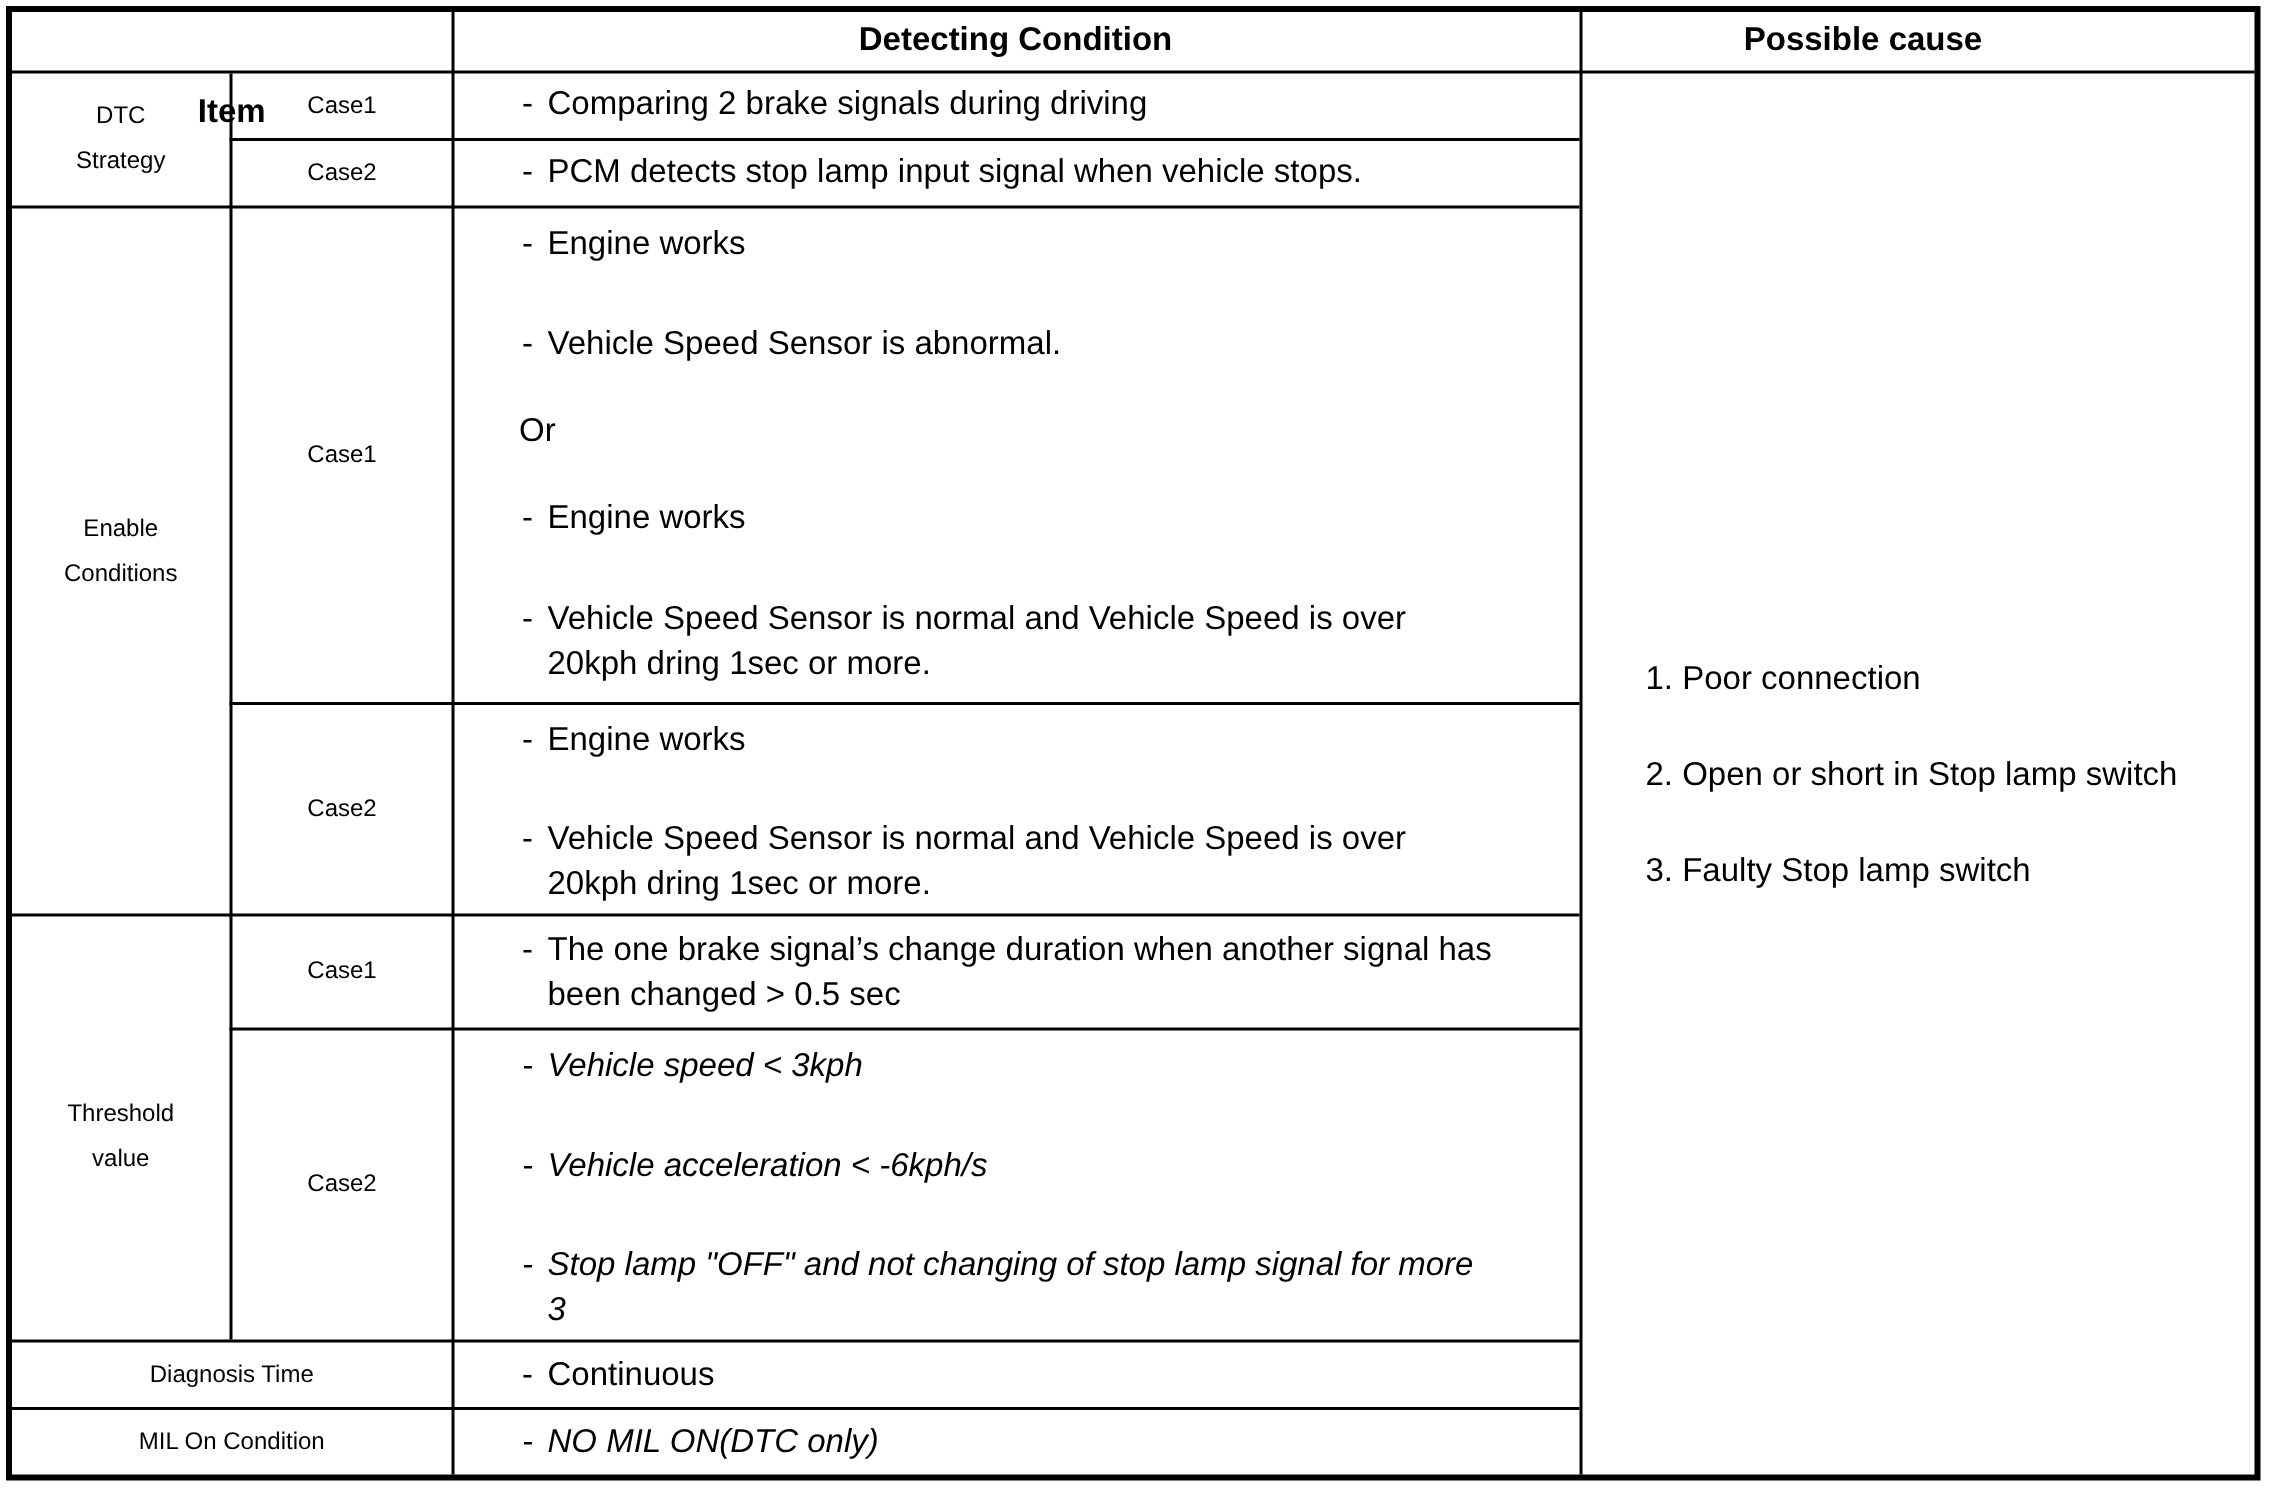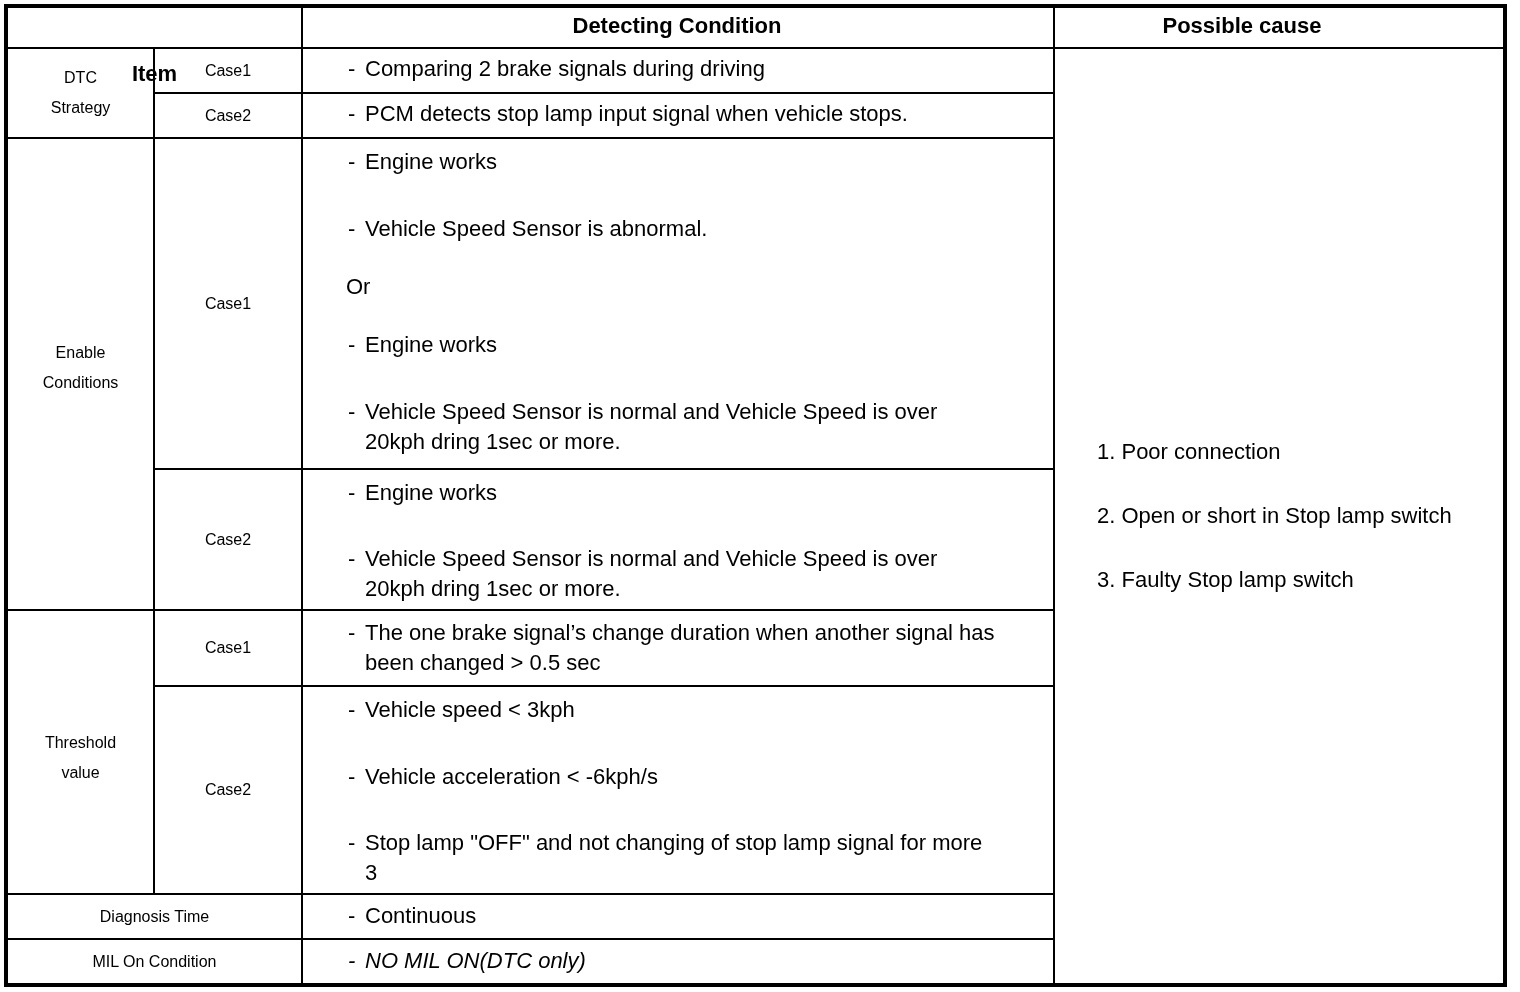--- a/index.html
+++ b/index.html
@@ -74,21 +74,21 @@
 
   <div class="cell center" style="left:0;top:603px;width:145px;height:282px;flex-direction:column;padding-top:12px;">
     <span>Threshold</span>
     <span>value</span>
   </div>
   <div class="cell center" style="left:147px;top:603px;width:146px;height:74px;">Case1</div>
   <div class="cell center" style="left:147px;top:679px;width:146px;height:206px;">Case2</div>
   <div class="cell cond" style="left:295px;top:603px;width:750px;height:74px;">
     <div class="line" style="top:7px;"><span class="dash">-</span><span>The one brake signal’s change duration when another signal has</span><span class="cont">been changed &gt; 0.5 sec</span></div>
   </div>
-  <div class="cell cond" style="left:295px;top:679px;width:722px;height:206px;">
+  <div class="cell cond" style="left:295px;top:679px;width:722px;height:206px;font-style:italic;">
     <div class="line" style="top:8px;"><span class="dash">-</span><span>Vehicle speed &lt; 3kph</span></div>
     <div class="line" style="top:75px;"><span class="dash">-</span><span>Vehicle acceleration &lt; -6kph/s</span></div>
     <div class="line" style="top:141px;"><span class="dash">-</span><span>Stop lamp "OFF" and not changing of stop lamp signal for more</span><span class="cont">3</span></div>
   </div>
 
   <div class="cell center" style="left:0;top:887px;width:293px;height:43px;">Diagnosis Time</div>
   <div class="cell cond" style="left:295px;top:887px;width:750px;height:43px;">
     <div class="line" style="top:6px;"><span class="dash">-</span><span>Continuous</span></div>
   </div>
 

